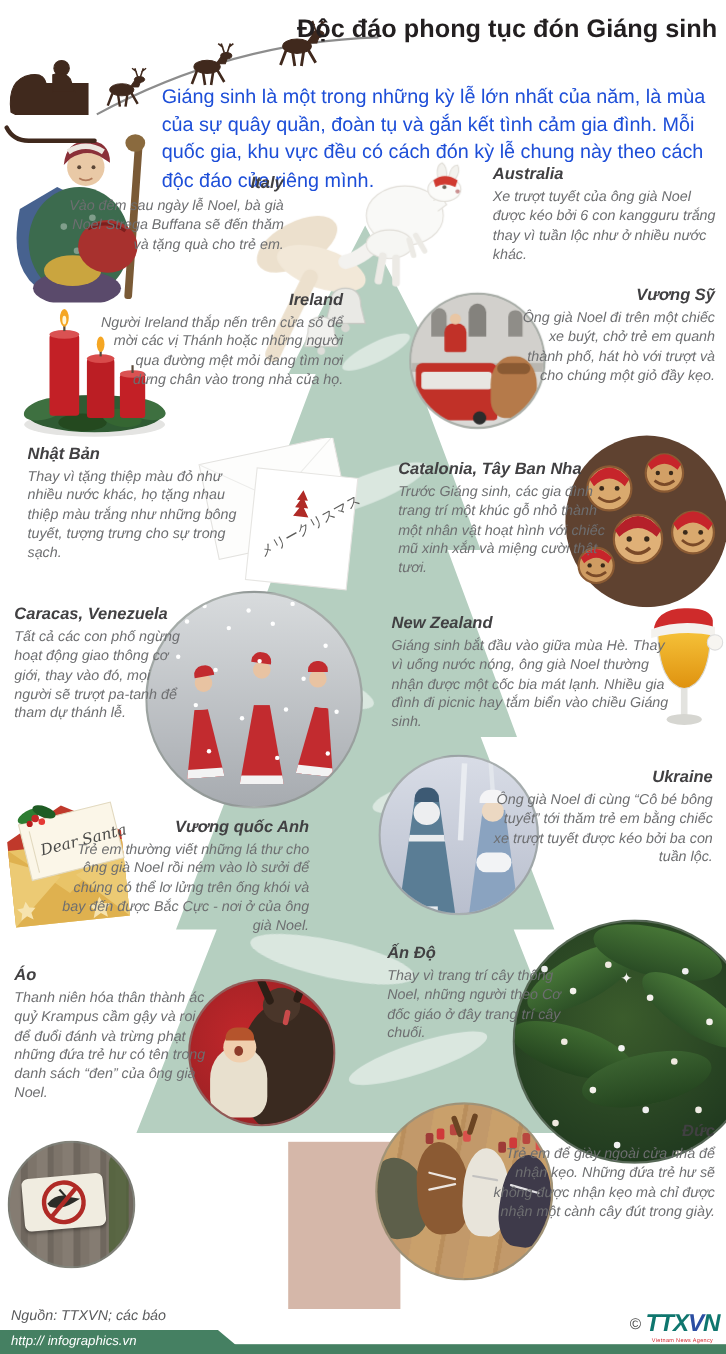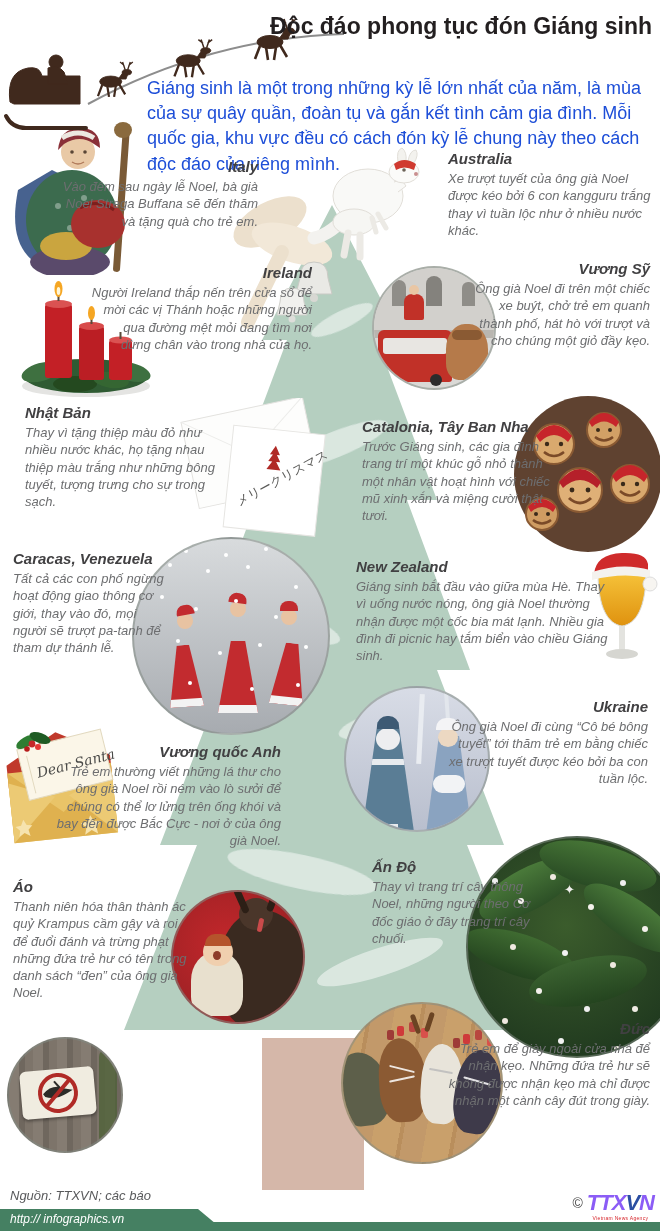--- a/index.html
+++ b/index.html
@@ -18,21 +18,21 @@
   .s-australia{left:448px;top:150px;width:212px;}
   .s-ireland{left:90px;top:264px;width:222px;text-align:right;}
   .s-switzerland{left:468px;top:260px;width:182px;text-align:right;}
   .s-japan{left:13px;top:404px;width:195px;margin-left:12px;}
   .s-catalonia{left:362px;top:418px;width:195px;}
   .s-venezuela{left:13px;top:550px;width:160px;}
   .s-newzealand{left:356px;top:558px;width:252px;}
   .s-uk{left:53px;top:743px;width:228px;text-align:right;}
   .s-ukraine{left:446px;top:698px;width:202px;text-align:right;}
   .s-austria{left:13px;top:878px;width:178px;}
-  .s-india{left:352px;top:858px;width:158px;margin-left:20px;}
+  .s-india{left:352px;top:858px;width:158px;}
   .s-norway{left:58px;top:1048px;width:238px;text-align:right;}
   .s-germany{left:438px;top:1020px;width:212px;text-align:right;}
   
   .art{position:absolute;z-index:2;}
   .bg{z-index:1;}
   .circle{border-radius:50%;overflow:hidden;border:2px solid rgba(130,138,132,.55);
           box-sizing:border-box;position:absolute;z-index:2;}
   
   .skater{position:absolute;bottom:18px;width:34px;height:62px;background:#c22b2f;
           clip-path:polygon(32% 0,68% 0,100% 100%,0 100%);}
@@ -56,21 +56,21 @@
      box-shadow:12px -4px 0 #b8463f,24px 2px 0 #d8514b,-10px 4px 0 #9e3b37;}
   
   .source{position:absolute;left:10px;top:1188px;font-size:13px;font-style:italic;color:#58595b;z-index:7;}
   .ribbon{position:absolute;left:0;top:1209px;width:222px;height:20px;background:#458062;
      clip-path:polygon(0 0,198px 0,222px 100%,0 100%);z-index:7;}
   .ribbon span{display:block;padding:3px 0 0 10px;color:#fff;font-size:12px;font-style:italic;}
   .bottombar{position:absolute;left:0;top:1222px;width:660px;height:9px;background:#458062;z-index:6;}
   .logo{position:absolute;right:6px;top:1192px;z-index:7;display:flex;align-items:flex-start;gap:4px;}
   .logo .c{font-size:14px;color:#4a4a4a;margin-top:3px;}
   .logo .word{font-size:22px;font-weight:bold;font-style:italic;letter-spacing:-1px;line-height:1;}
-  .logo .red{color:#8b5cf6;text-align:center;} .logo .blue{color:#2b4ea2;}
+  .logo .red{color:#0f766e;text-align:center;} .logo .blue{color:#2b4ea2;}
   .logo .sub{font-size:5px;color:#d6252b;text-align:center;letter-spacing:.3px;margin-top:1px;}
 </style>
 </head>
 <body>
 
 <div id="page">
 
   <svg class="art bg" style="left:112px;top:200px;" width="440" height="995" viewBox="0 0 440 995">
     <rect x="150" y="838" width="102" height="152" fill="#d5b7a9"></rect>
     <path fill="#b5cfc0" d="M220,5 L150,140 L175,140 L115,300 L145,300 L82,470 L115,470 L48,645 L85,645 L12,830 L428,830 L355,645 L392,645 L325,470 L358,470 L295,300 L325,300 L265,140 L290,140 Z"></path>

